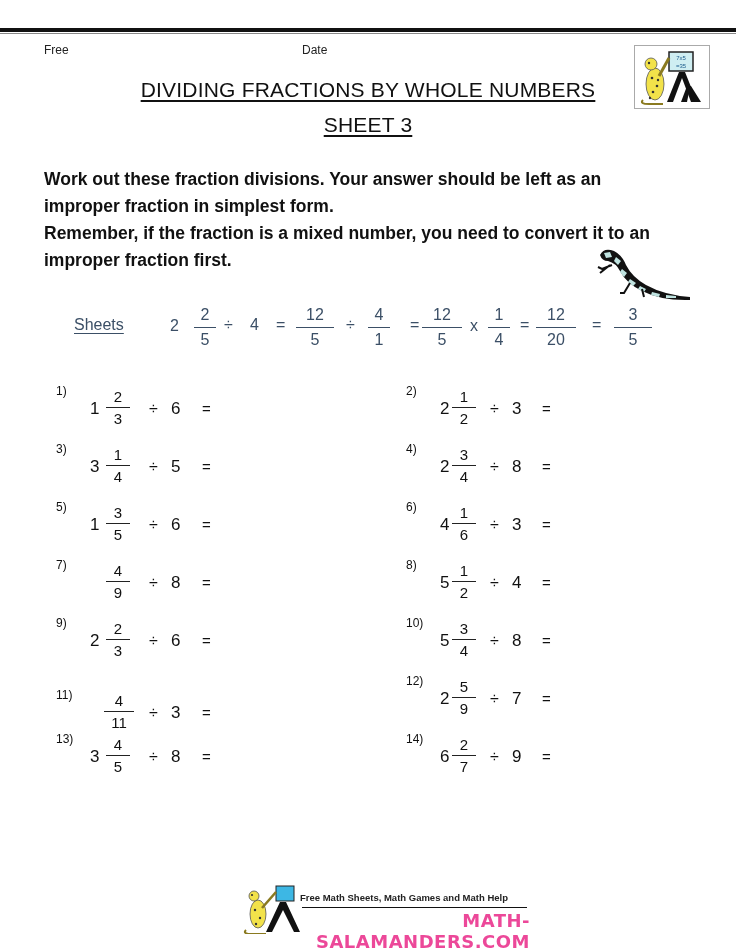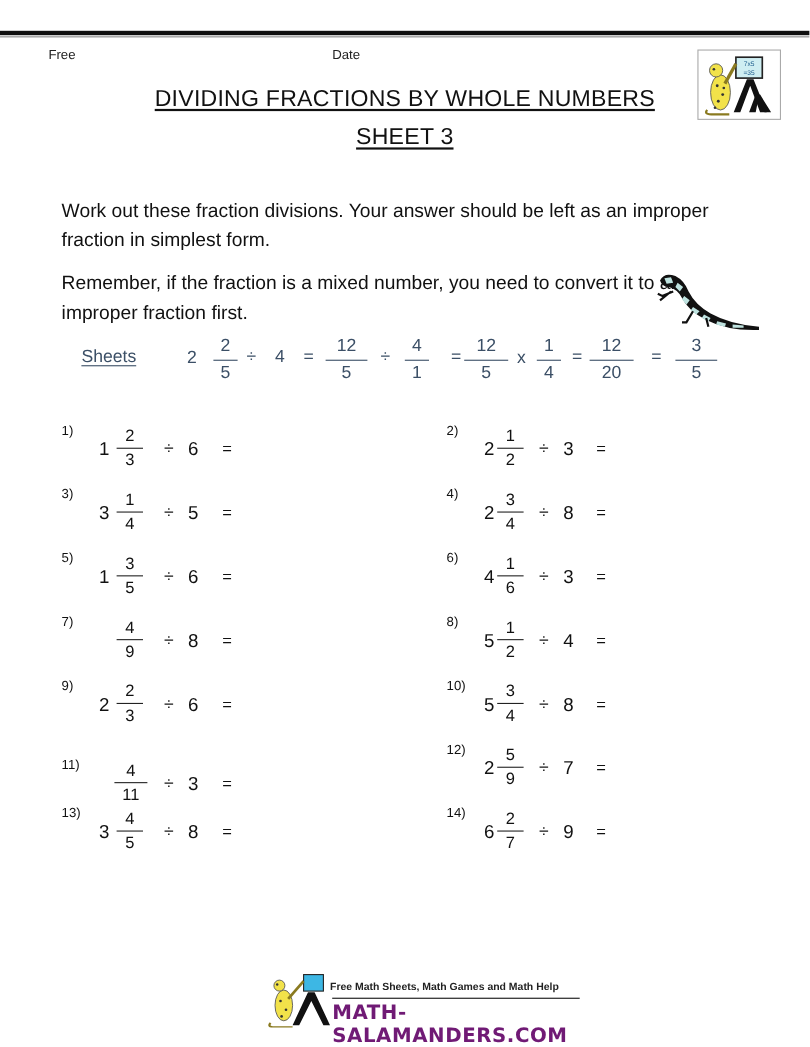--- a/index.html
+++ b/index.html
@@ -5,21 +5,21 @@
   html, body { margin:0; padding:0; background:#ffffff; }
   body { width:736px; height:952px; position:relative; overflow:hidden;
          font-family:"Liberation Sans", sans-serif; color:#111; }
   .topline { position:absolute; left:0; top:28px; width:736px; height:4px; background:#111; }
   .topline2 { position:absolute; left:0; top:33px; width:736px; height:1px; background:#888; }
   .lbl { position:absolute; font-size:12px; color:#222; }
   .title { position:absolute; left:0; width:736px; text-align:center; font-size:21px;
            text-decoration:underline; text-underline-offset:3px; color:#111; letter-spacing:0.2px; }
   .logo { position:absolute; left:634px; top:45px; width:74px; height:62px; border:1px solid #aaa; background:#fff; }
   .instr { position:absolute; left:44px; top:166px; width:640px; font-size:17.5px; line-height:27px; color:#111; }
-  .instr p { margin:12px; }
+  .instr p { margin:0;font-weight:bold; }
   .salamander { position:absolute; left:590px; top:243px; width:105px; height:60px; }
   .example { position:absolute; left:0; top:300px; width:736px; height:60px; color:#3b4f66; }
   .ex-label { position:absolute; left:74px; top:16px; font-size:16px; text-decoration:underline; text-underline-offset:3px; }
   .tok { position:absolute; font-size:16px; }
   .frac { position:absolute; text-align:center; font-size:16px; }
   .frac .num { display:block; height:22px; line-height:22px; }
   .frac .bar { display:block; height:1px; background:currentColor; margin:1px 0; }
   .frac .den { display:block; height:22px; line-height:22px; }
   .q { position:absolute; height:54px; width:300px; color:#111; }
   .q .qn { position:absolute; left:0; top:0; font-size:12px; }
@@ -27,21 +27,21 @@
   .q .f { position:absolute; top:3px; text-align:center; font-size:15px; }
   .q .f .num { display:block; height:20px; line-height:20px; }
   .q .f .bar { display:block; height:1px; background:#222; }
   .q .f .den { display:block; height:20px; line-height:22px; }
   .q .div { position:absolute; top:16px; font-size:16px; }
   .q .divisor { position:absolute; top:15px; font-size:17px; }
   .q .eq { position:absolute; top:16px; font-size:15px; }
   .footer { position:absolute; left:240px; top:884px; width:290px; height:50px; }
   .footer .tag { position:absolute; left:60px; top:8px; font-size:9.5px; font-weight:bold; color:#222; }
   .footer .rule { position:absolute; left:62px; top:23px; width:225px; height:1px; background:#111; }
-  .footer .site { position:absolute; left:62px; top:26px; font-size:18px; font-weight:bold; letter-spacing:0.5px; color:#701a75; font-family:"DejaVu Sans", sans-serif; }
+  .footer .site { position:absolute; left:62px; top:26px; font-size:18px; font-weight:bold; letter-spacing:0.5px; color:#ec4899; font-family:"DejaVu Sans", sans-serif;text-align:right; }
 </style>
 </head>
 <body>
 
 <div class="topline"></div>
 <div class="topline2"></div>
 
 <span class="lbl" style="left:44px;top:43px;">Free</span>
 <span class="lbl" style="left:302px;top:43px;">Date</span>
 

